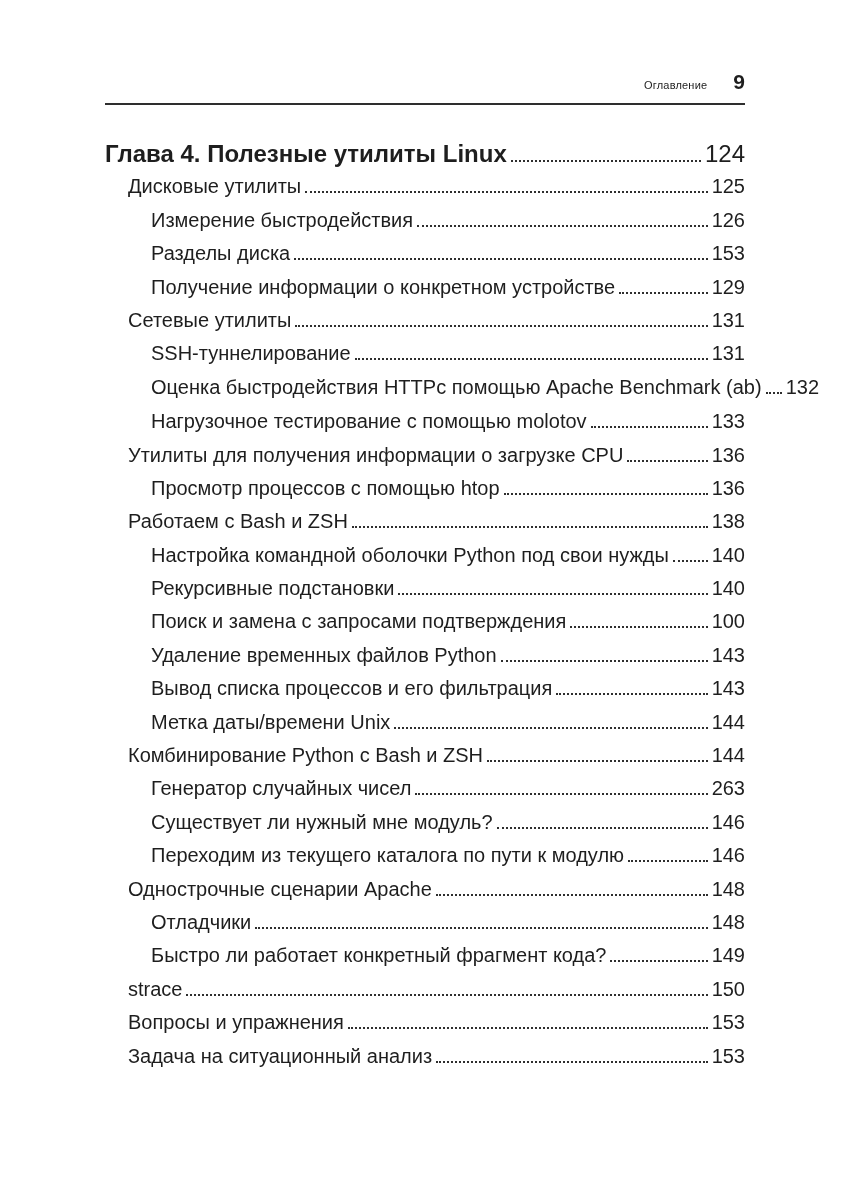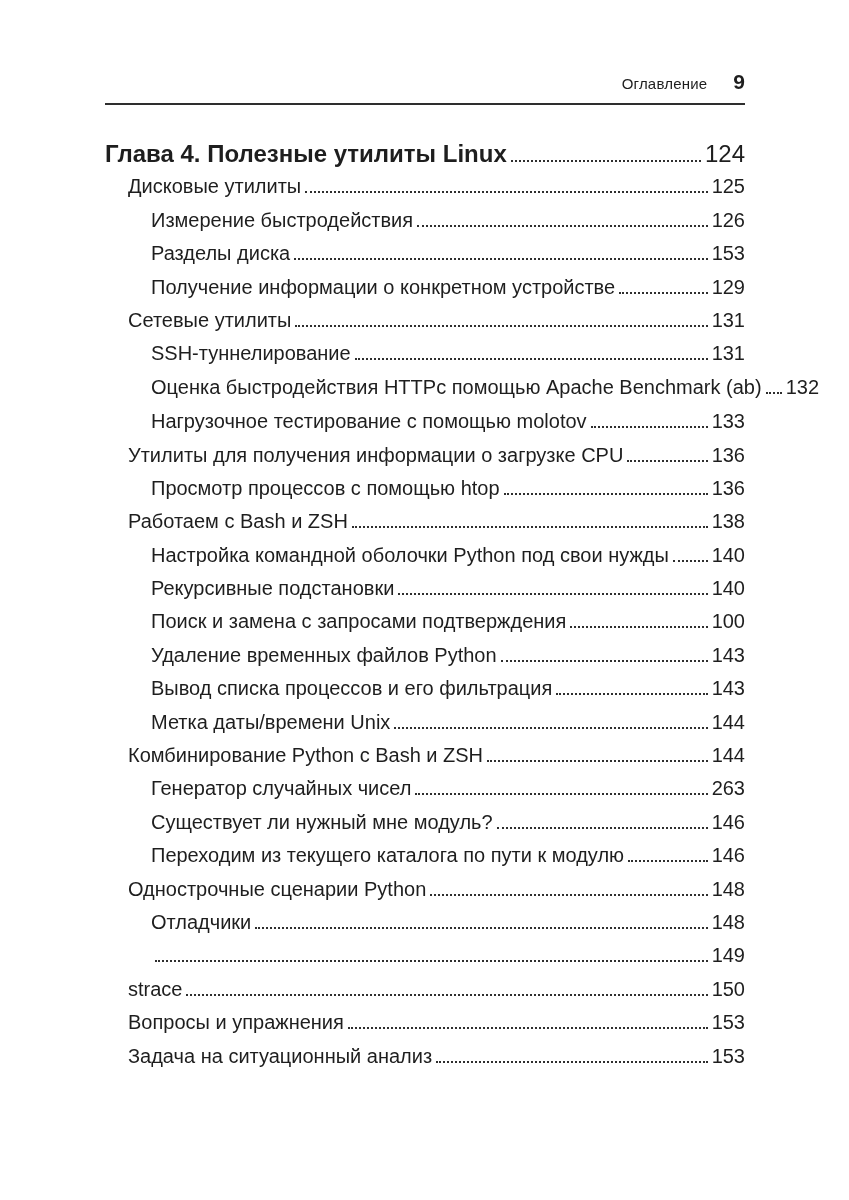--- a/index.html
+++ b/index.html
@@ -19,21 +19,21 @@
     width: 640px;
   }
   .header {
     display: flex;
     justify-content: flex-end;
     align-items: baseline;
     gap: 26px;
     padding-top: 70px;
   }
   .header-title {
-    font-size: 15px;
+    font-size: 11px;
     letter-spacing: 0.2px;
   }
   .header-page {
     font-size: 21px;
     font-weight: 700;
   }
   .header-rule {
     height: 0;
     border-bottom: 2px solid #2e2e2e;
     margin-top: 9px;
@@ -199,30 +199,31 @@
           <span class="entry-text">Существует ли нужный мне модуль?</span>
           <span class="dots"></span>
           <span class="pagenum">146</span>
         </div>
         <div class="toc-row level-2">
           <span class="entry-text">Переходим из текущего каталога по пути к модулю</span>
           <span class="dots"></span>
           <span class="pagenum">146</span>
         </div>
         <div class="toc-row level-1">
-          <span class="entry-text">Однострочные сценарии Python</span>
+          <span class="entry-text">Однострочные сценарии Apache</span>
           <span class="dots"></span>
           <span class="pagenum">148</span>
         </div>
         <div class="toc-row level-2">
           <span class="entry-text">Отладчики</span>
           <span class="dots"></span>
           <span class="pagenum">148</span>
         </div>
         <div class="toc-row level-2">
+          <span class="entry-text">Быстро ли работает конкретный фрагмент кода?</span>
           <span class="dots"></span>
           <span class="pagenum">149</span>
         </div>
         <div class="toc-row level-1">
           <span class="entry-text">strace</span>
           <span class="dots"></span>
           <span class="pagenum">150</span>
         </div>
         <div class="toc-row level-1">
           <span class="entry-text">Вопросы и упражнения</span>

